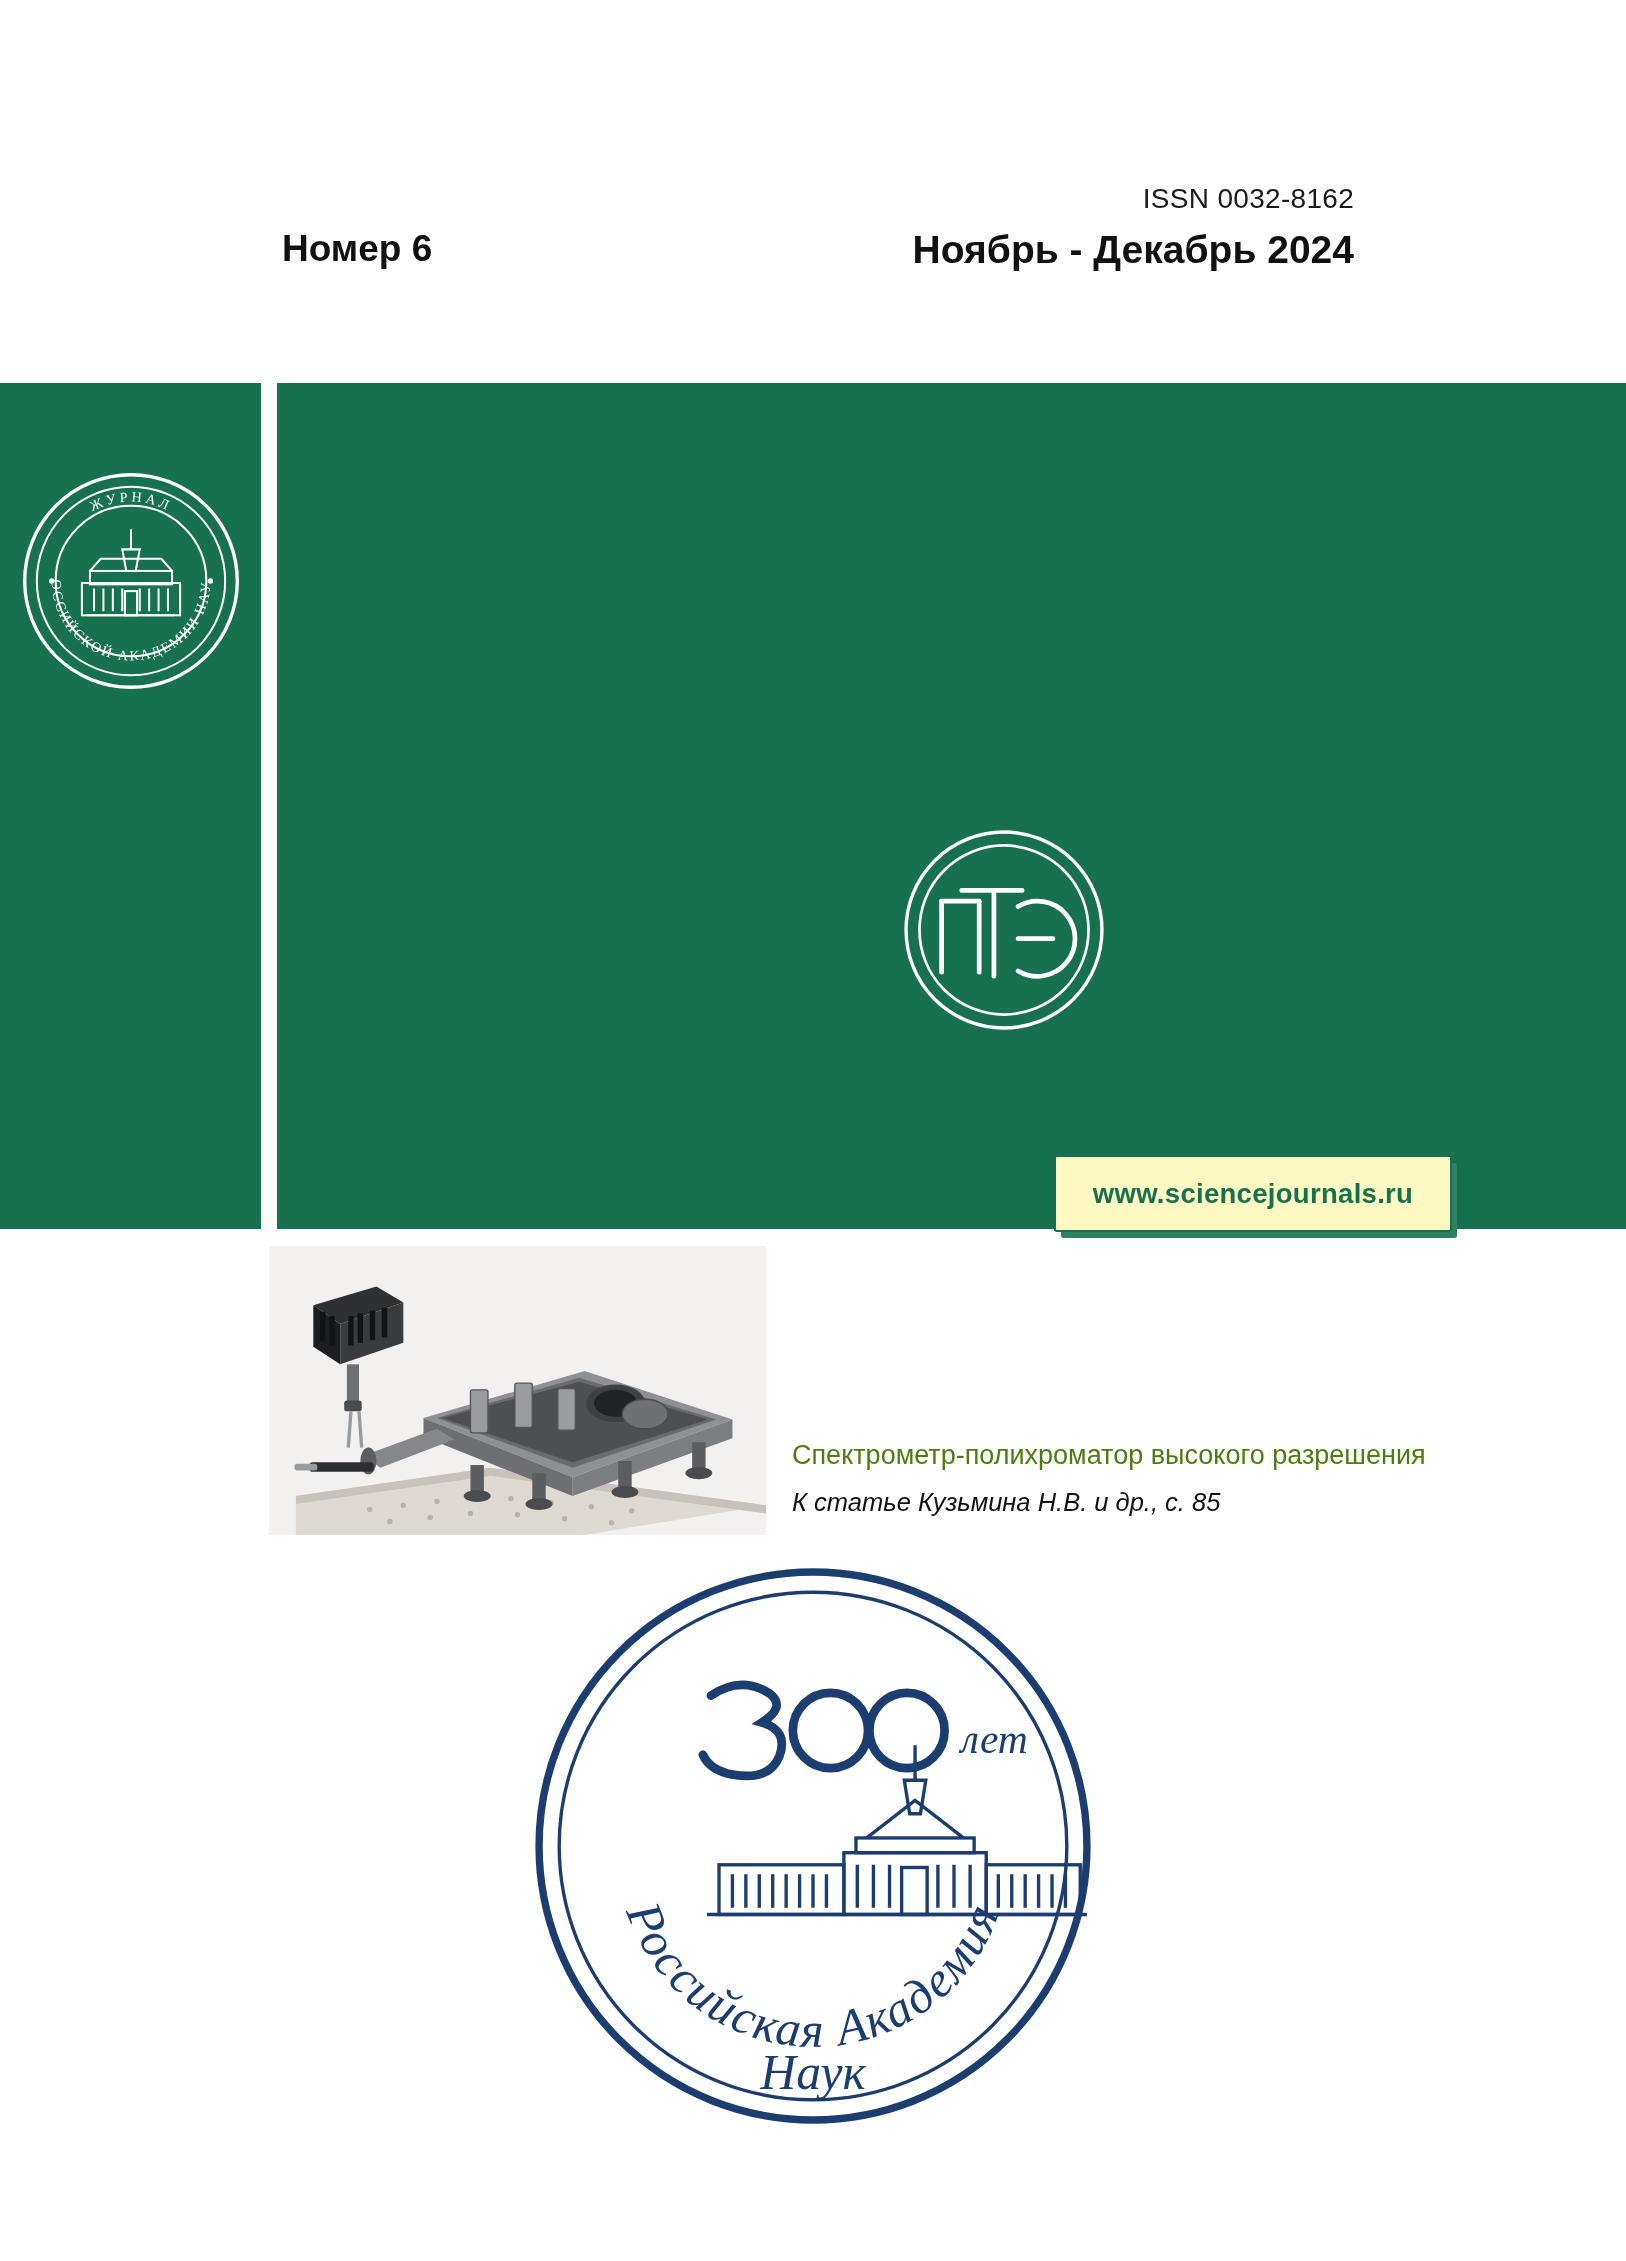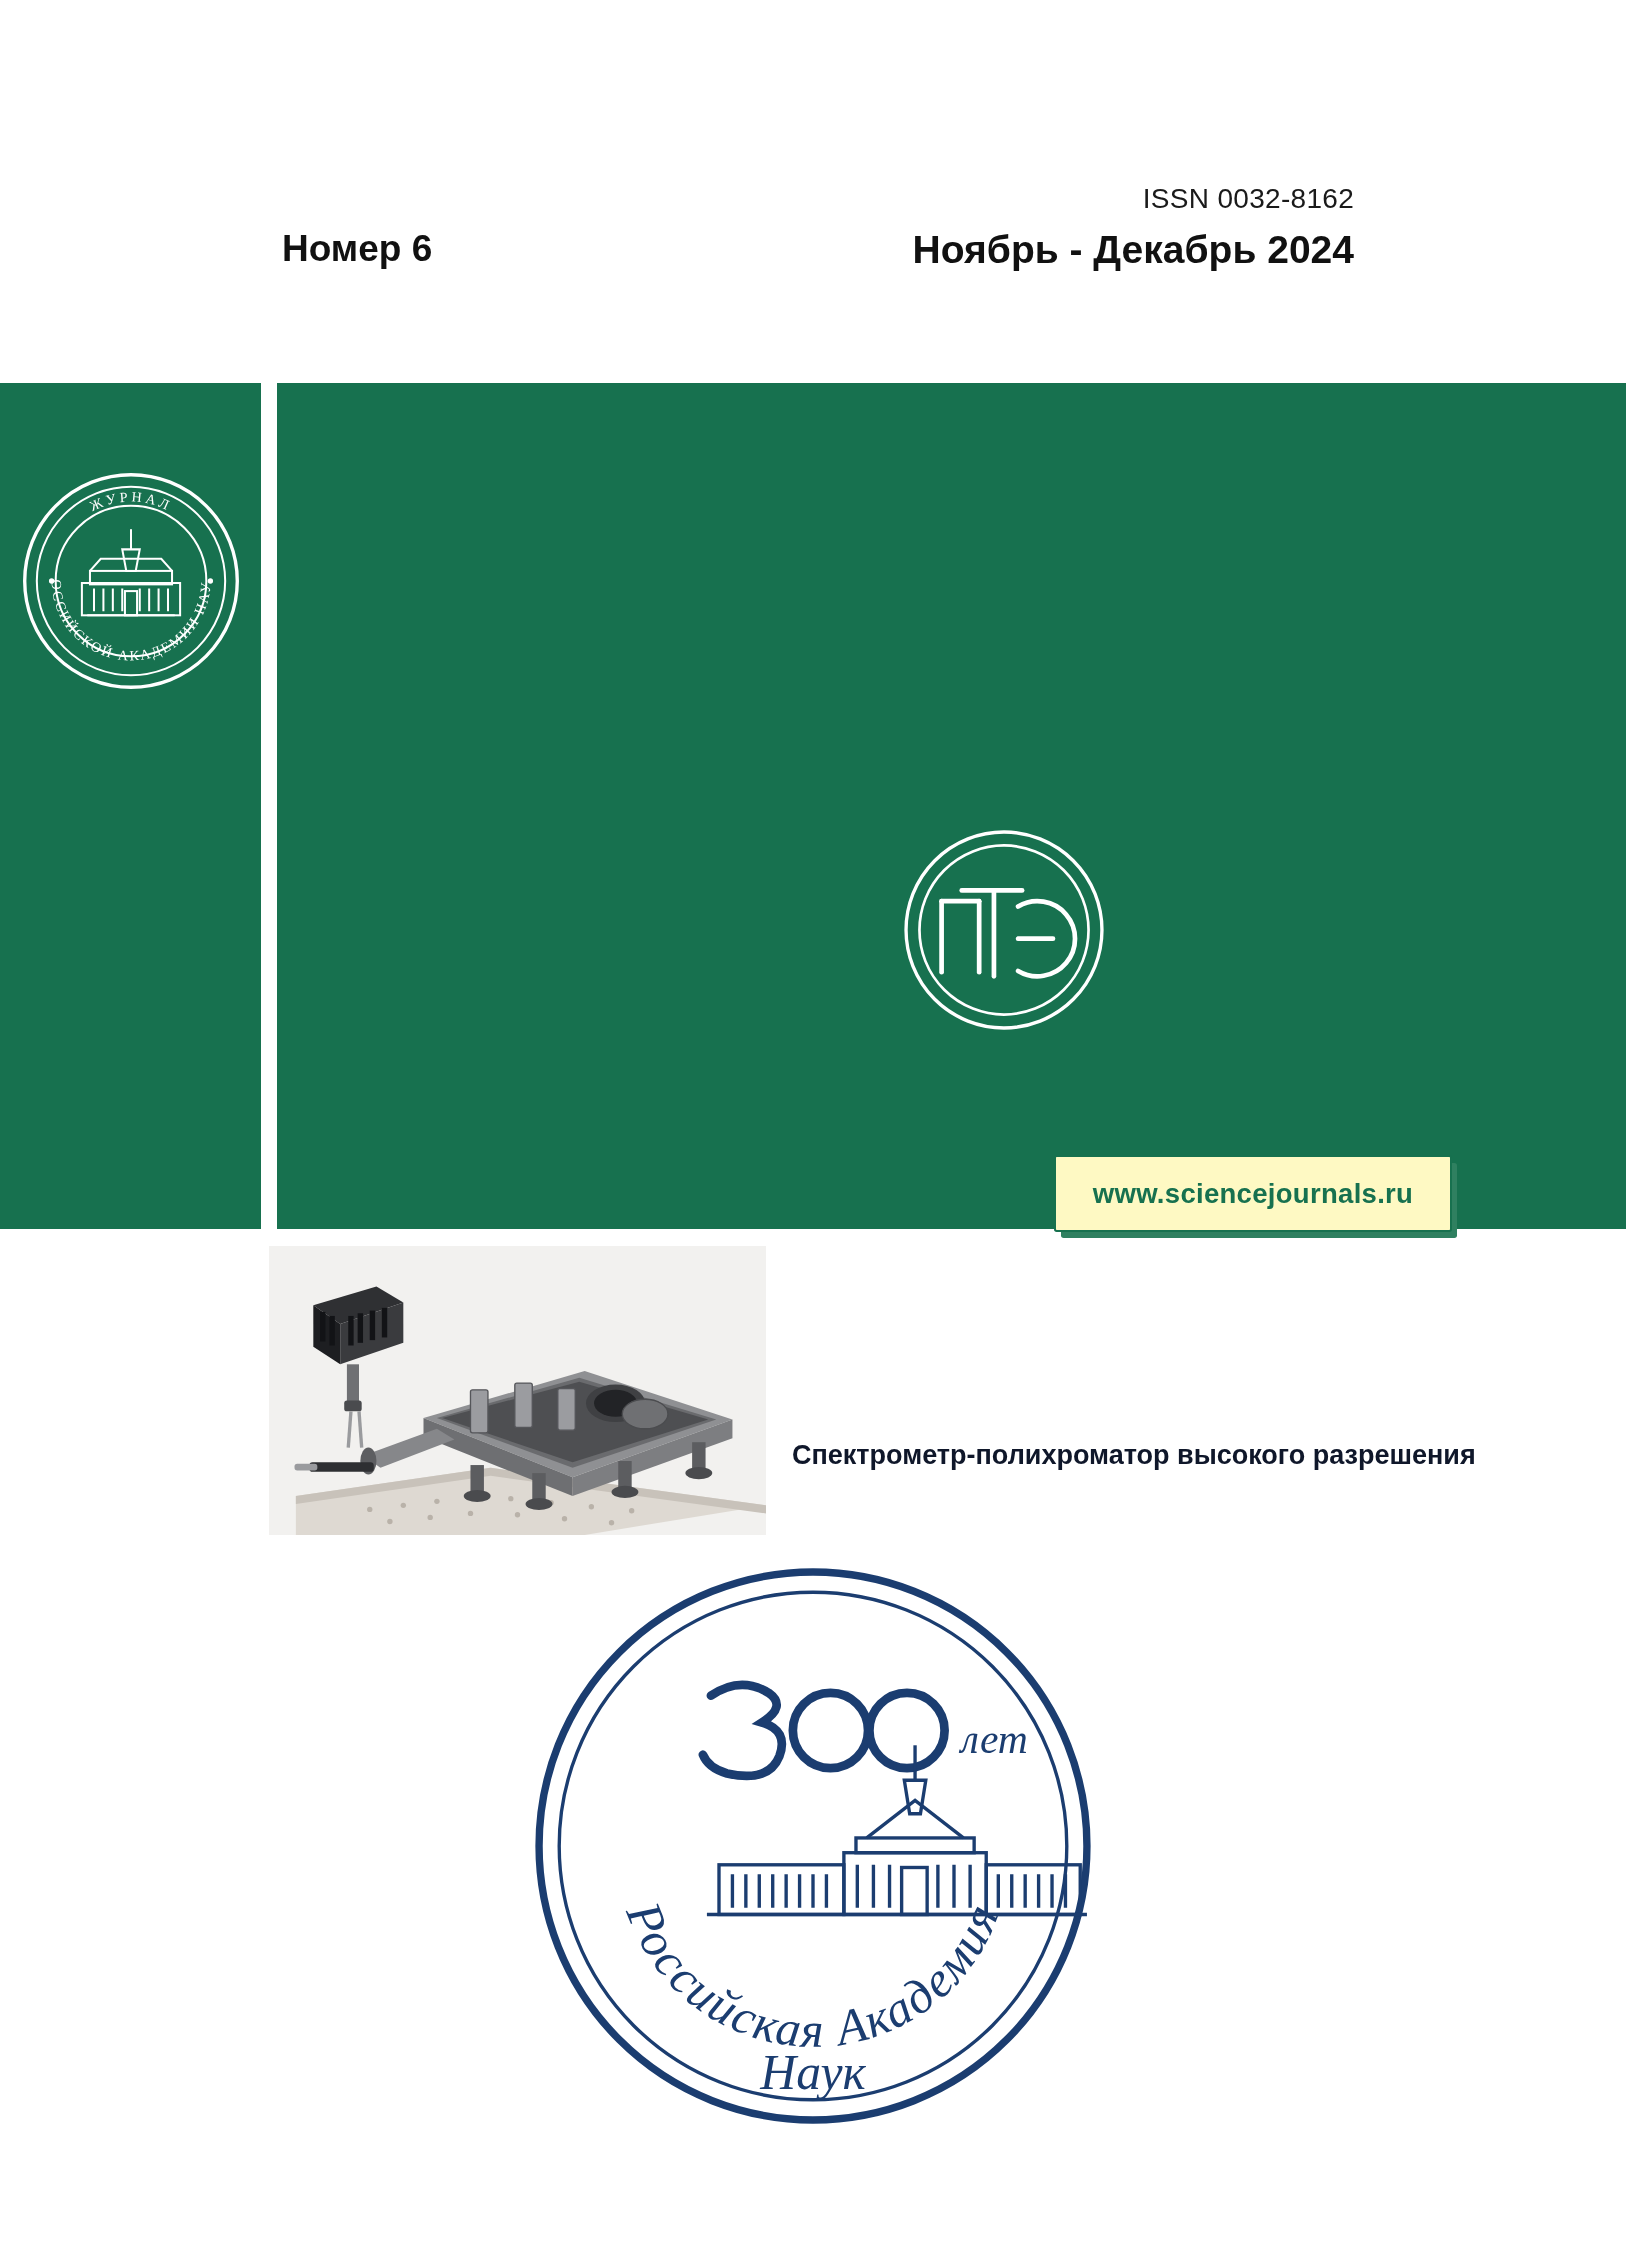--- a/index.html
+++ b/index.html
@@ -162,23 +162,22 @@
   }
 
   .caption {
     position: absolute;
     left: 792px;
     top: 1437px;
     width: 752px;
   }
   .caption-title {
     font-size: 27px;
-    color: #0f172a;
+    color: #4d7c0f;
     line-height: 1.35;
-    font-weight: bold;
   }
   .caption-ref {
     font-size: 25.5px;
     color: #111111;
     font-style: italic;
     margin-top: 12px;
     line-height: 1.35;
   }
 
   
@@ -347,20 +346,21 @@
         <ellipse cx="402" cy="384" rx="20" ry="9"></ellipse>
         <ellipse cx="530" cy="366" rx="20" ry="9"></ellipse>
         <ellipse cx="640" cy="338" rx="20" ry="9"></ellipse>
       </g>
     </svg>
   </div>
 </div>
 
 <div class="caption">
   <div class="caption-title">Спектрометр-полихроматор высокого разрешения</div>
+  <div class="caption-ref">К статье Кузьмина Н.В. и др., с. 85</div>
 </div>
 
 <div class="emblem-300">
   <svg viewBox="0 0 840 840" width="564" height="564" aria-hidden="true">
     <circle cx="420" cy="420" r="408" fill="none" stroke="#1b3d70" stroke-width="11"></circle>
     <circle cx="420" cy="420" r="378" fill="none" stroke="#1b3d70" stroke-width="5"></circle>
 
     <g fill="none" stroke="#1b3d70" stroke-width="13" stroke-linecap="round">
       <path d="M268 196 q 44 -30 86 -4 q 28 20 -10 44 q 40 12 26 50 q -16 40 -78 26 q -28 -8 -36 -28"></path>
     </g>

